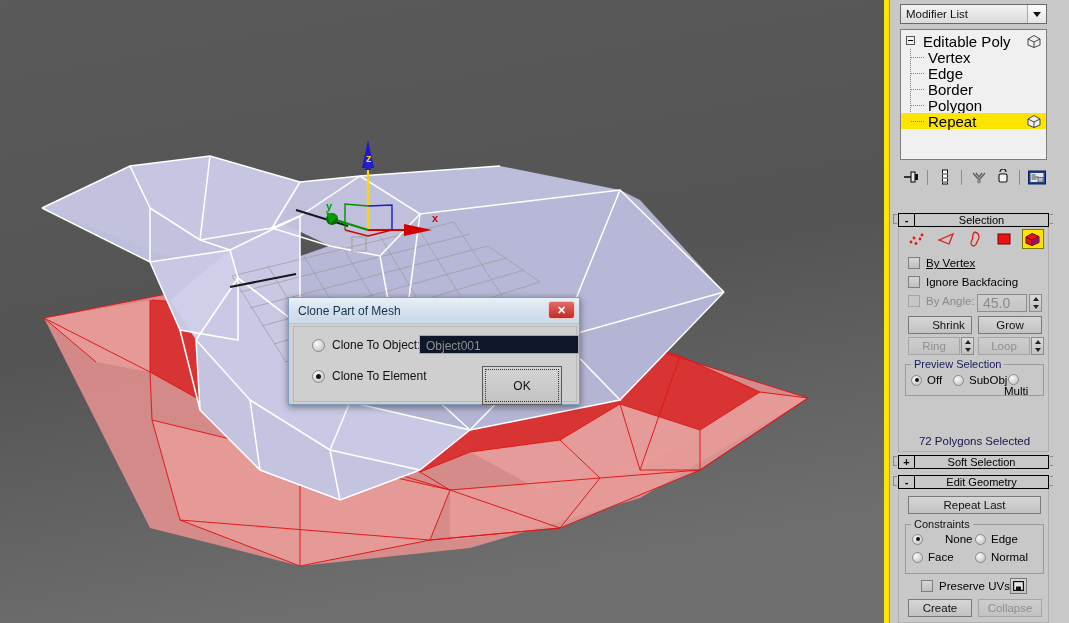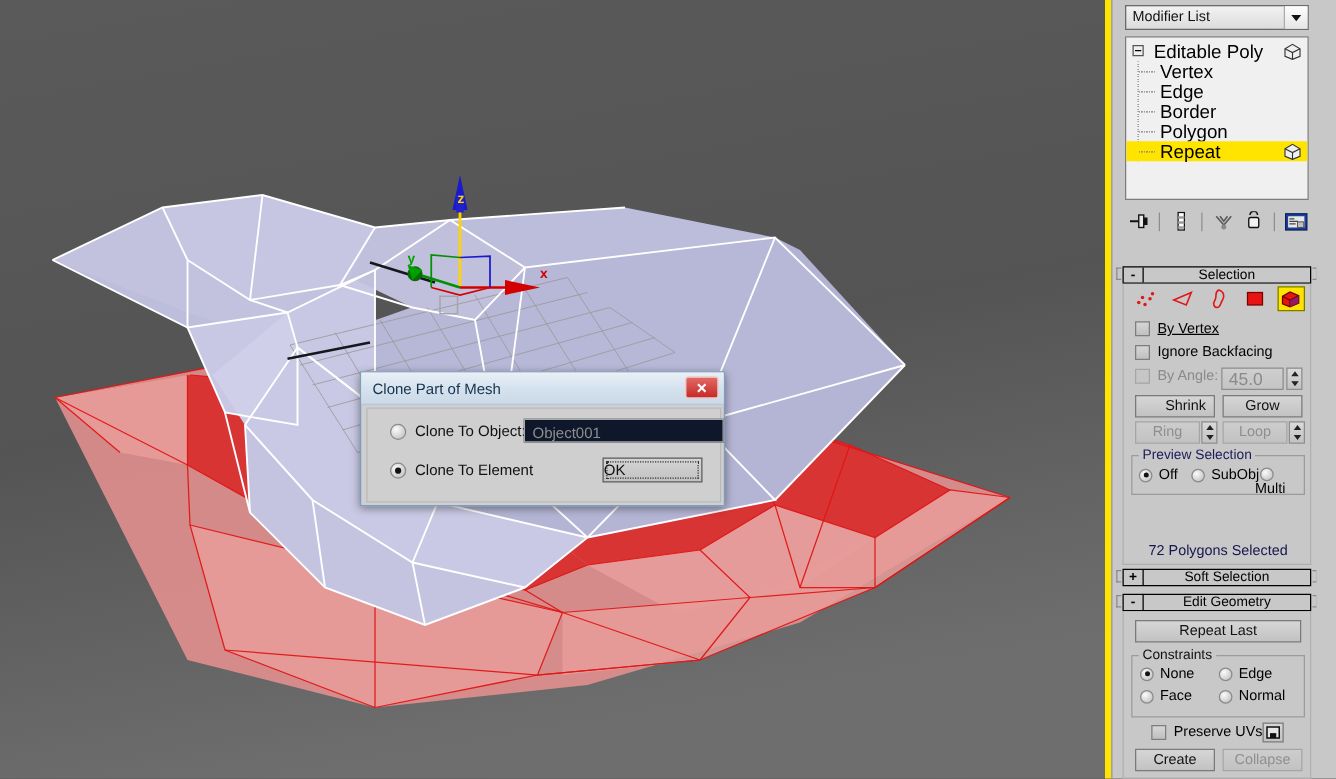--- a/index.html
+++ b/index.html
@@ -196,25 +196,25 @@
   .dlg-radio { position:absolute; display:flex; align-items:center; font-size:12px; color:#111; }
   .dlg-radio .radio { width:13px; height:13px; margin-right:7px; }
   .dlg-radio .radio.on:after { left:3px; top:3px; width:5px; height:5px; }
   #dlg-input {
     position:absolute; left:125px; top:8px; width:160px; height:19px;
     background:#0f172a; border:1px solid #a8a8a8;
     display:flex; align-items:flex-end; padding-left:6px;
     color:#8e8e8e; font-size:12px;
   }
   #dlg-ok {
-    position:absolute; left:188px; top:39px; width:80px; height:20px;
+    position:absolute; left:188px; top:39px; width:80px; height:39px;
     background: linear-gradient(to bottom,#d4d4d4,#c2c2c2);
     border:1px solid #5a5a5a;
     outline:1px dotted #333; outline-offset:-4px;
-    display:flex; align-items:center; 
+    display:flex; align-items:center; justify-content:center;
     font-size:12px; color:#111;
   }
 </style>
 </head>
 <body>
 
 <div id="app">
 
   <div id="viewport">
     <svg width="886" height="623" viewBox="0 0 886 623">
@@ -568,21 +568,21 @@
         <span class="pm">-</span>
         <span class="ttl">Edit Geometry</span>
       </div>
       <div class="rollout-body" style="top:489px; height:134px;">
         <div class="mbtn" style="left:9px; top:7px; width:133px; height:18px;">
           <span>Repeat Last</span>
         </div>
 
         <div class="groupbox" style="left:6px; top:35px; width:139px; height:50px;"></div>
         <div class="grouptitle dark" style="left:12px; top:29px;">Constraints</div>
-        <div class="radiorow" style="left:13px; top:44px;">
+        <div class="radiorow" style="left:13px; top:44px;gap:17px;">
           <span class="radio on"></span>
           <span>None</span>
         </div>
         <div class="radiorow" style="left:76px; top:44px;">
           <span class="radio"></span>
           <span>Edge</span>
         </div>
         <div class="radiorow" style="left:13px; top:62px;">
           <span class="radio"></span>
           <span>Face</span>

